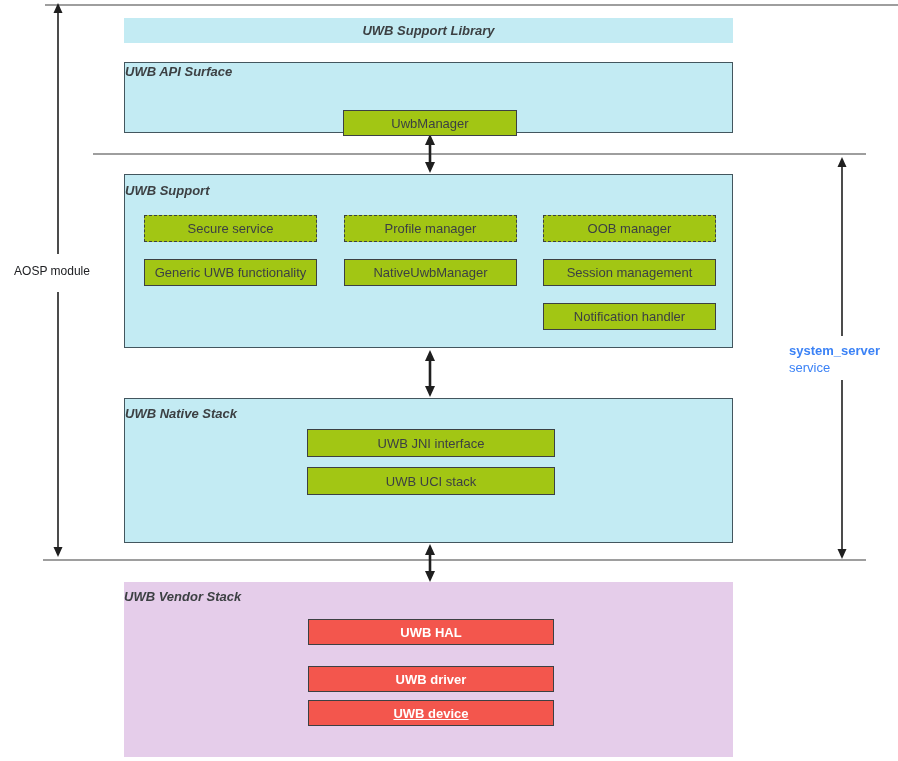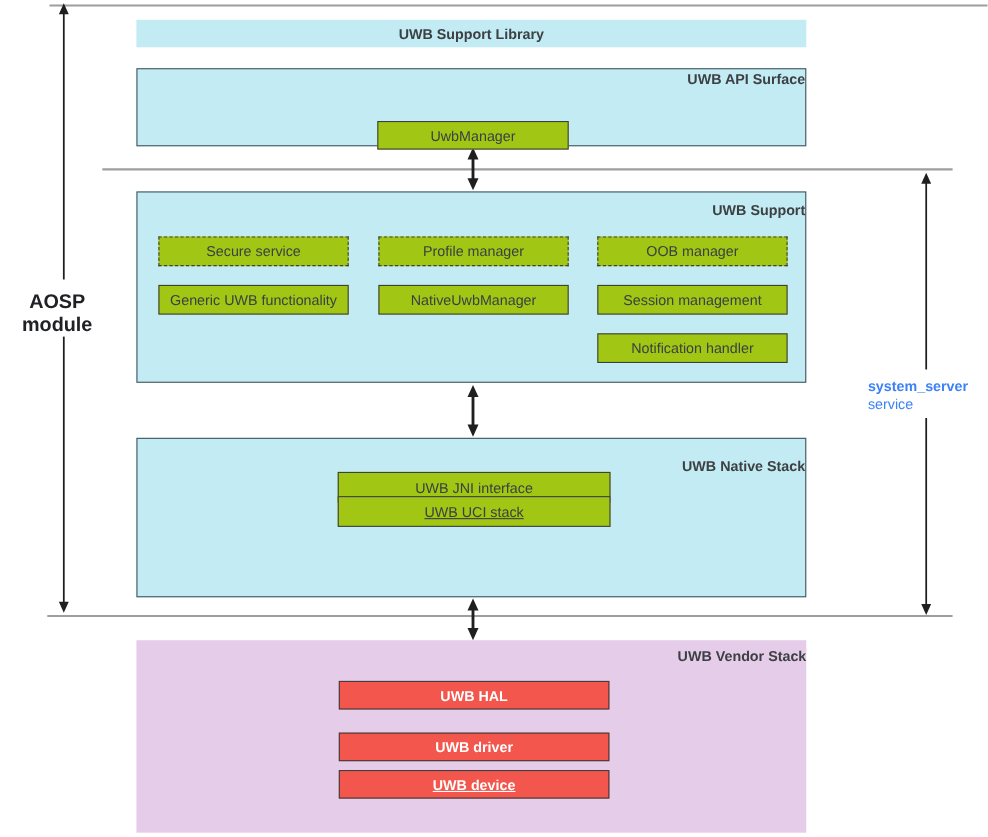--- a/index.html
+++ b/index.html
@@ -20,67 +20,68 @@
   .flow-head { fill: var(--arrow-black, #1f1f1f); }
   .vend-line { stroke: var(--arrow-gray, #5f6368); stroke-width: 1.8; }
   .vend-head { fill: var(--arrow-gray, #5f6368); }
 
   .block { position: absolute; box-sizing: border-box; }
   .cyan-fill { background: var(--cyan, #c3ebf3); }
   .cyan-box { background: var(--cyan, #c3ebf3); border: 1.5px solid var(--cyan-border, #43565e); }
   .purple-fill { background: var(--purple, #e5cdea); }
 
   .bar-title, .box-title {
-    font-size: 13px; font-weight: bold; text-align: right; display: block;
+    font-size: 13px; font-weight: bold; text-align: left; display: block;
     color: var(--text-dark, #3c4043);
+    font-style: italic;
   }
   .support-bar { left: 124px; top: 18px; width: 609px; height: 25px;
     display: flex; align-items: center; justify-content: center; }
   .api-box { left: 124px; top: 62px; width: 609px; height: 71px; }
   .api-box .box-title { padding-top: 1px; }
   .service-box { left: 124px; top: 174px; width: 609px; height: 174px; }
   .service-box .box-title { padding-top: 8px; }
   .native-box { left: 124px; top: 398px; width: 609px; height: 145px; }
-  .native-box .box-title { padding-top: 17px; }
+  .native-box .box-title { padding-top: 7px; }
   .vendor-box { left: 124px; top: 582px; width: 609px; height: 175px; }
-  .vendor-box .box-title { padding-top: 7px; padding-left: 11px; }
+  .vendor-box .box-title { padding-top: 7px; }
 
   .chip {
     position: absolute; box-sizing: border-box;
     display: flex; align-items: center; justify-content: center;
     font-size: 13px; color: var(--text-dark, #3c4043);
     background: var(--green, #a2c614);
     border: 1.4px solid var(--green-border, #3c4043);
   }
   .chip.dashed { border: 1.6px dashed var(--green-border, #3c4043); }
 
   .uwbmanager-chip { left: 218px; top: 31px; width: 174px; height: 26px; margin-top: 16px; }
 
   .svc-c1 { left: 19px;  width: 173px; }
   .svc-c2 { left: 219px; width: 173px; }
   .svc-c3 { left: 418px; width: 173px; }
   .svc-r1 { top: 40px;  height: 27px; }
   .svc-r2 { top: 84px;  height: 27px; }
   .svc-r3 { top: 128px; height: 27px; }
 
   .nat-chip { left: 182px; width: 248px; height: 28px; }
-  .nat-r1 { top: 30px; } .nat-r2 { top: 52px; text-decoration: underline; } .nat-r3 { top: 106px; }
+  .nat-r1 { top: 30px; } .nat-r2 { top: 68px; } .nat-r3 { top: 106px; }
 
   .red-chip {
     position: absolute; left: 184px; width: 246px; height: 26px;
     box-sizing: border-box; display: flex; align-items: center; justify-content: center;
     font-size: 13px; font-weight: bold; color: #ffffff;
     background: var(--red, #f3564d);
     border: 1.4px solid var(--red-border, #3c4043);
   }
   .red-r1 { top: 37px; } .red-r2 { top: 84px; } .red-r3 { top: 118px; text-decoration: underline; }
 
   .aosp-label {
     position: absolute; left: 8px; top: 264px; width: 88px;
-    font-size: 18px; font-weight: bold; text-align: center;
+    font-size: 12px; font-weight: normal; text-align: center;
     color: #202124; background: #ffffff;
   }
   .sys-label {
     position: absolute; left: 789px; top: 342px; width: 105px;
     font-size: 13px; line-height: 17px; color: #3b82f6; background: #ffffff;
   }
   .sys-label .bold { font-weight: bold; display: block; }
   .sys-label .reg { display: block; }
 </style>
 </head>

